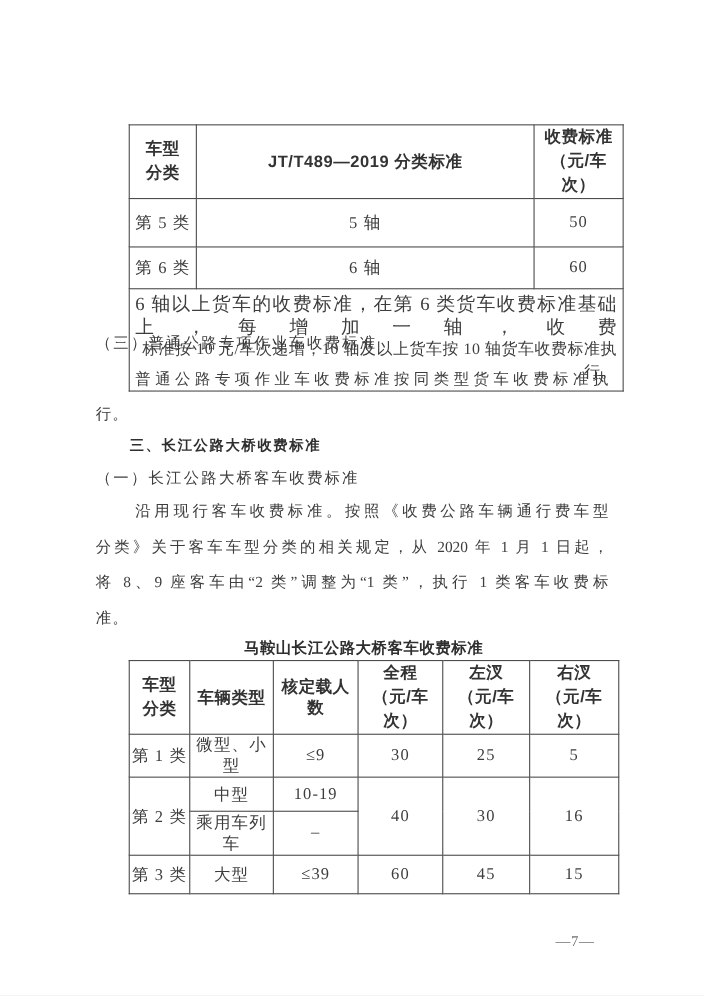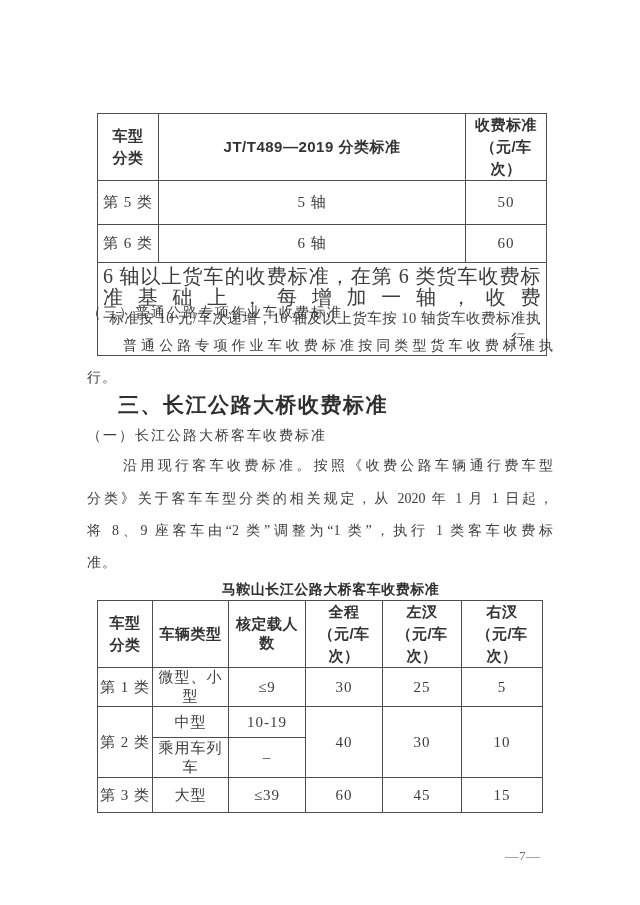--- a/index.html
+++ b/index.html
@@ -23,29 +23,30 @@
     white-space:normal;
     text-align:justify;
     text-align-last:justify;
     letter-spacing:0;
   }
   .line.indent{ text-indent:36px; }
   .heading{ letter-spacing:2px; }
   .main-heading{
     font-family:"Liberation Sans","DejaVu Sans",sans-serif;
     font-weight:bold;
-    font-size:21px;line-height:26px;
+    font-size:13px;line-height:26px;
     color:#2f2f2f;
     letter-spacing:1.5px;
   }
   
   table{
     position:absolute;
     border-collapse:collapse;
     table-layout:fixed;
+    margin-left:20px;
   }
   th,td{
     border:1px solid #4d4d4d;
     text-align:center;
     vertical-align:middle;
     padding:0;
     font-size:15px;
     letter-spacing:1px;
     color:#3d3d3d;
     overflow:hidden;
@@ -54,21 +55,21 @@
     font-family:"Liberation Sans","DejaVu Sans",sans-serif;
     font-weight:bold;
     color:#333333;
     letter-spacing:0.5px;
   }
   th .hl{ line-height:22px; }
   .t1{ left:97px; top:113px; width:449px; }
   .t2{ left:97px; top:600px; width:445px; }
   .note-cell{ padding:3px 5px 5px 5px; }
   .note-cell .nl1{
-    font-size:20px;line-height:21px;
+    font-size:17px;line-height:21px;
     text-align:justify;text-align-last:justify;
     letter-spacing:0.5px;
   }
   .note-cell .nl2{
     font-size:14.5px;line-height:21px;
     text-align:right;
     letter-spacing:0.5px;
   }
   .t2-title{
     position:absolute;
@@ -181,21 +182,21 @@
         <td>30</td>
         <td>25</td>
         <td>5</td>
       </tr>
       <tr style="height:31px">
         <td rowspan="2">第 2 类</td>
         <td>中型</td>
         <td>10-19</td>
         <td rowspan="2">40</td>
         <td rowspan="2">30</td>
-        <td rowspan="2">10</td>
+        <td rowspan="2">16</td>
       </tr>
       <tr style="height:40px">
         <td>乘用车列车</td>
         <td>–</td>
       </tr>
       <tr style="height:35px">
         <td>第 3 类</td>
         <td>大型</td>
         <td>≤39</td>
         <td>60</td>

